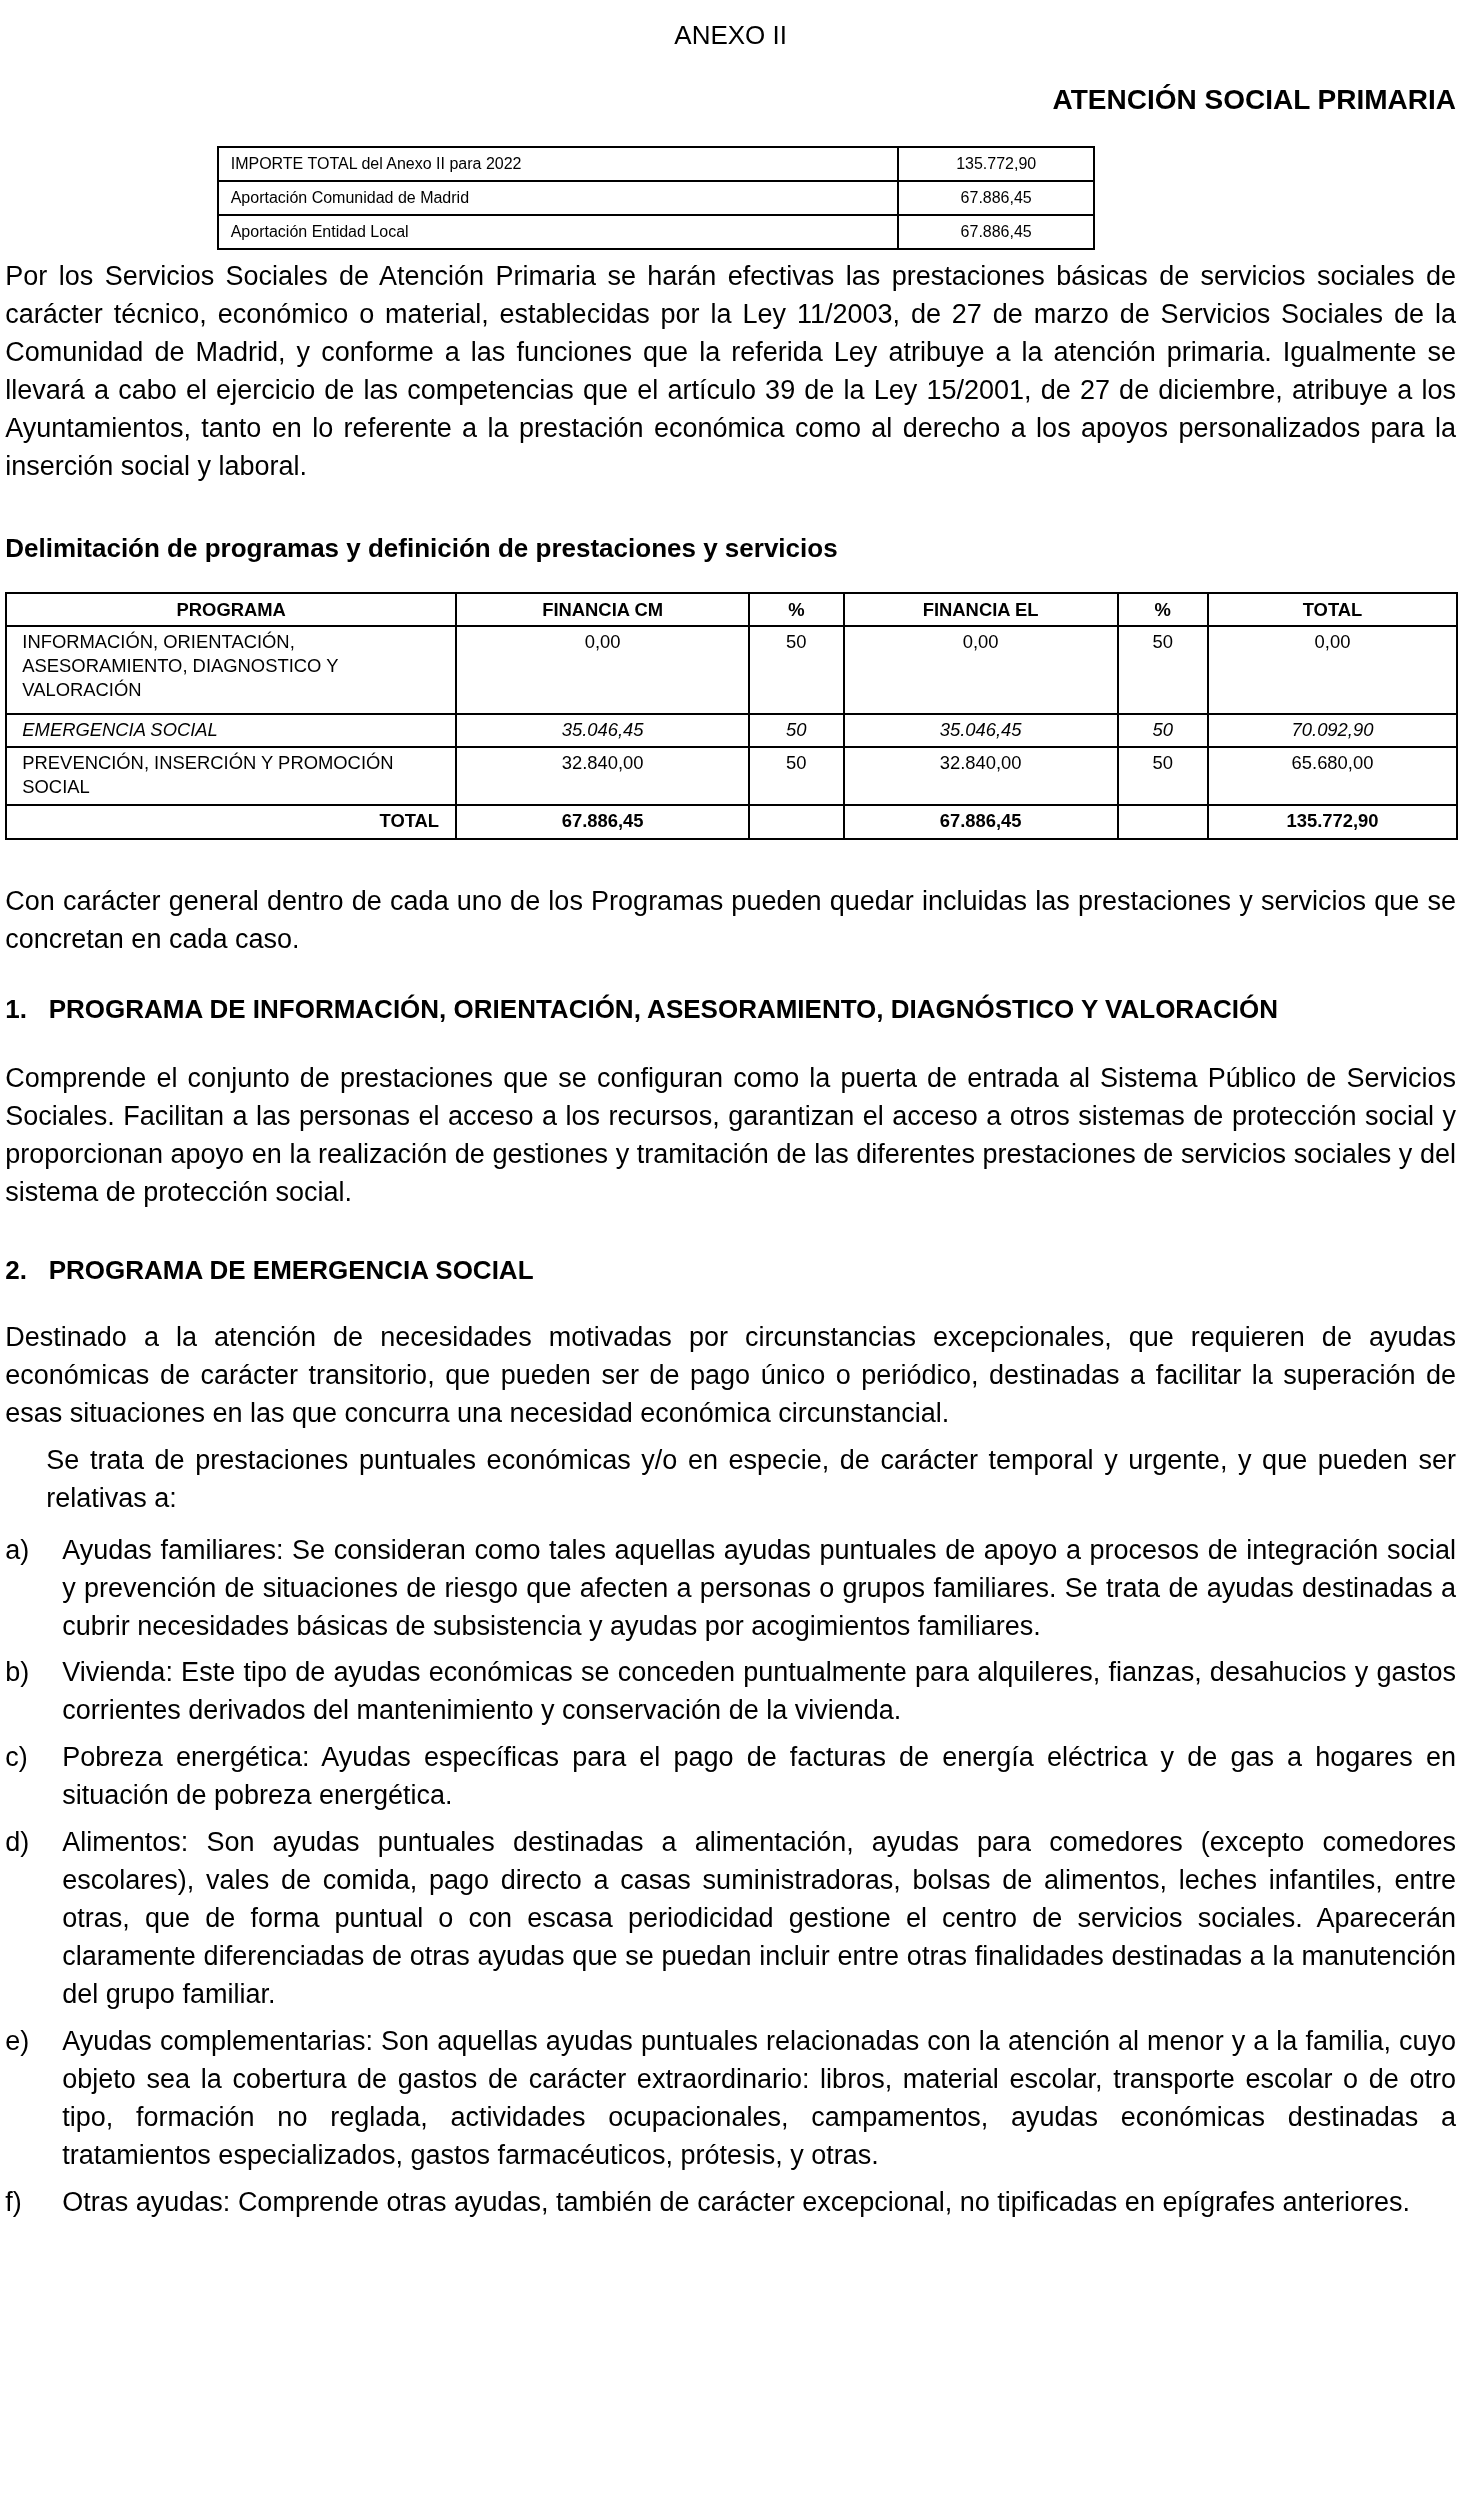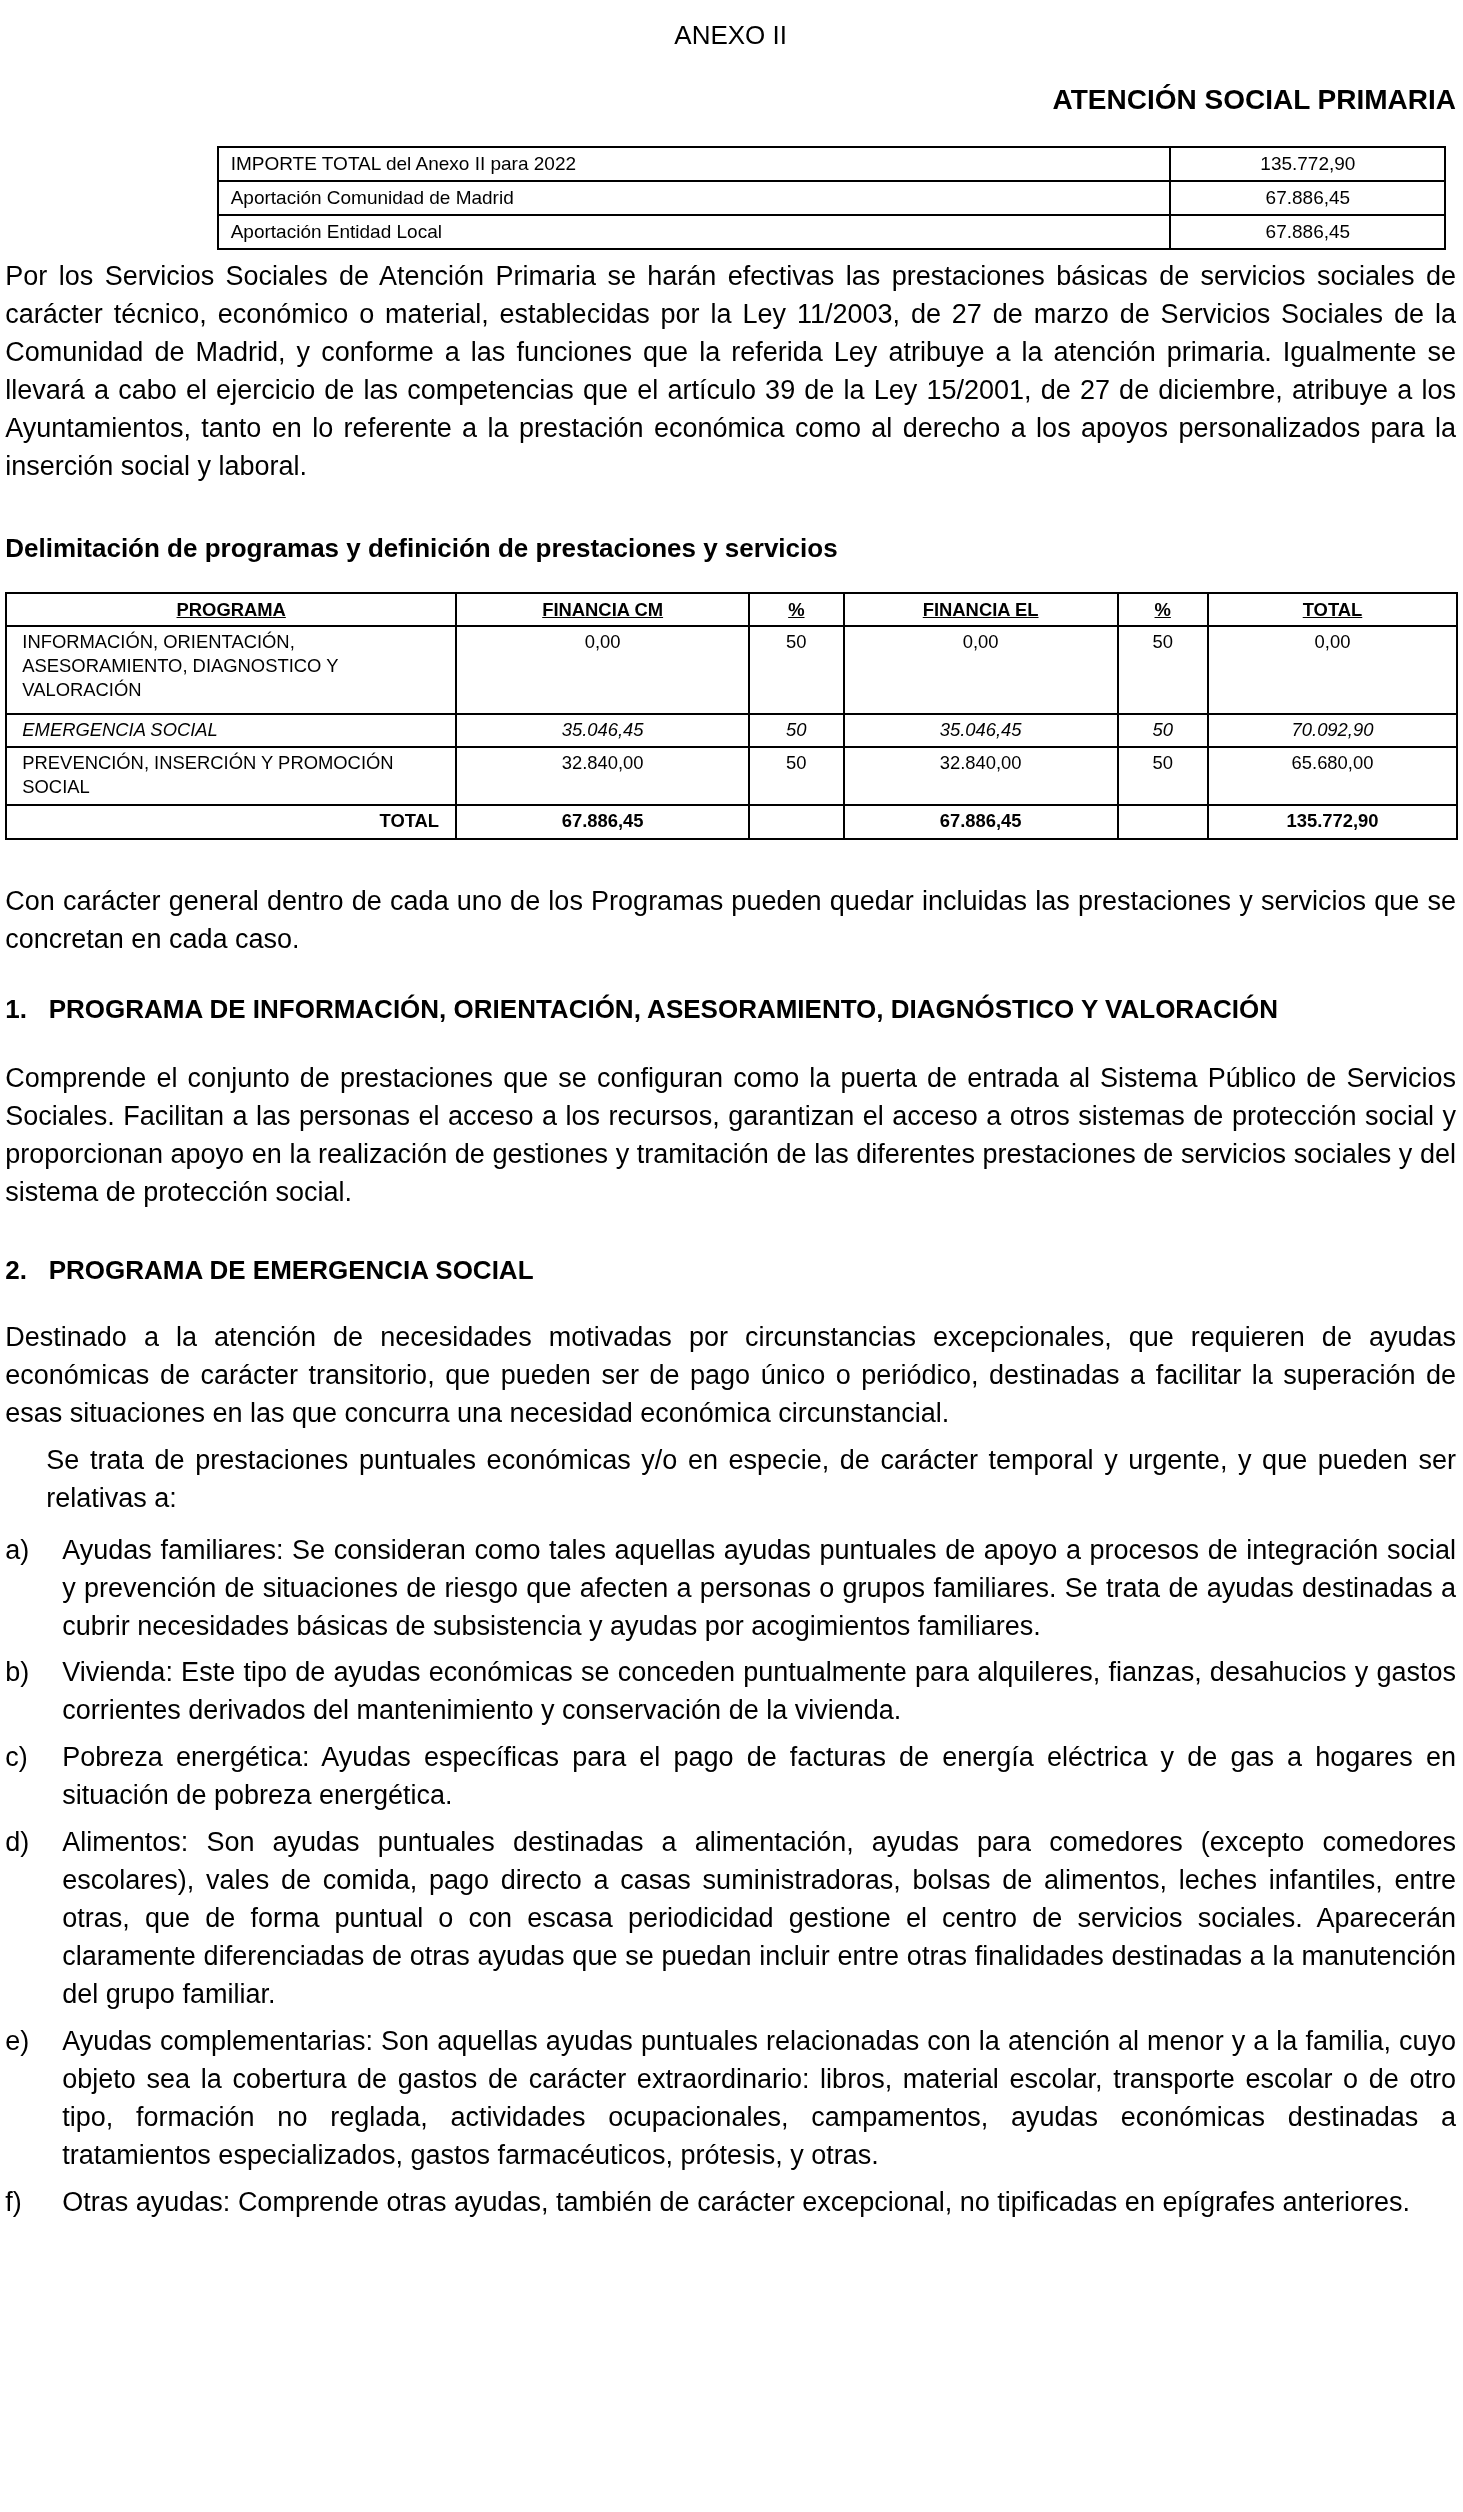--- a/index.html
+++ b/index.html
@@ -17,22 +17,22 @@
     background: #ffffff;
   }
 
   
   .doc-title { text-align: center; font-size: 26px; line-height: 32px; font-weight: normal; }
   .doc-subtitle { text-align: right; font-size: 28px; line-height: 33px; font-weight: bold; margin-top: 32px; }
 
   
   .summary-table {
     border-collapse: collapse; table-layout: fixed;
-    width: 1229px; margin: 30px 0 0 212px;
-    font-size: 19px;
+    width: 878px; margin: 30px 0 0 212px;
+    font-size: 16px;
   }
   .summary-table td {
     border: 2.6px solid #000; height: 32px;
     padding: 0 8.8px 0 11.4px; vertical-align: middle;
     overflow: hidden; white-space: nowrap;
   }
   .summary-table td.val { text-align: center; padding: 0; }
   .summary-table col.c-label { width: 77.6%; }
   .summary-table col.c-value { width: 22.4%; }
 
@@ -63,21 +63,21 @@
   .programs-table col.c5 { width: 6.2%; }
   .programs-table col.c6 { width: 17.2%; }
   .programs-table th, .programs-table td {
     border: 2.6px solid #000;
     vertical-align: top;
     padding: 3.5px 5.3px;
     overflow: hidden;
   }
   .programs-table th {
     font-weight: bold; text-align: center; vertical-align: middle;
-    height: 27px; padding: 1.8px 3.5px; text-decoration: underline;
+    height: 27px; padding: 1.8px 3.5px;
   }
   .programs-table td.prog  { text-align: left; padding-left: 15px; }
   .programs-table td.num   { text-align: center; }
   .programs-table tr.r1 { height: 88px; }
   .programs-table tr.r2 { height: 31px; font-style: italic; }
   .programs-table tr.r3 { height: 58px; }
   .programs-table tr.rtotal { height: 34px; font-weight: bold; }
   .programs-table tr.rtotal td.prog { text-align: right; padding-right: 16px; }
 
   

